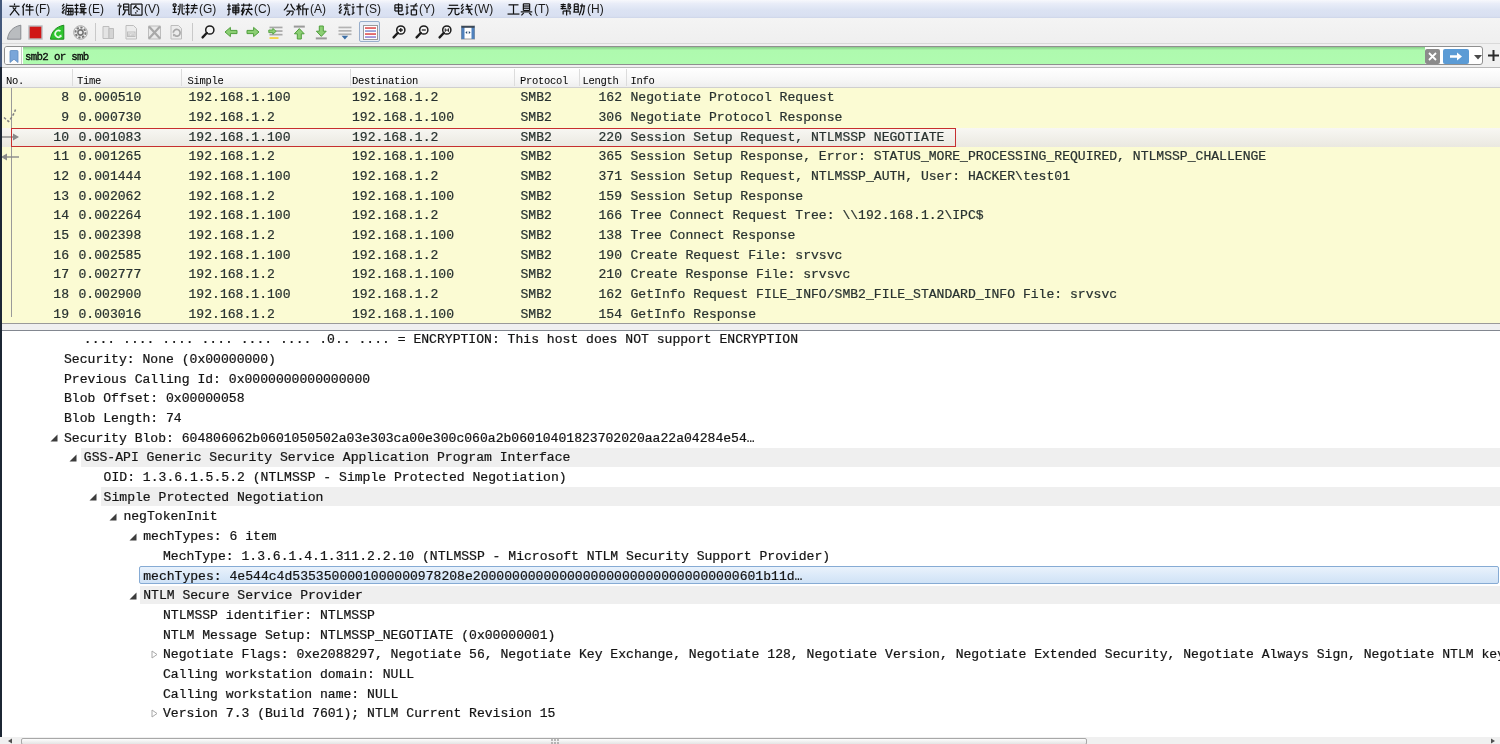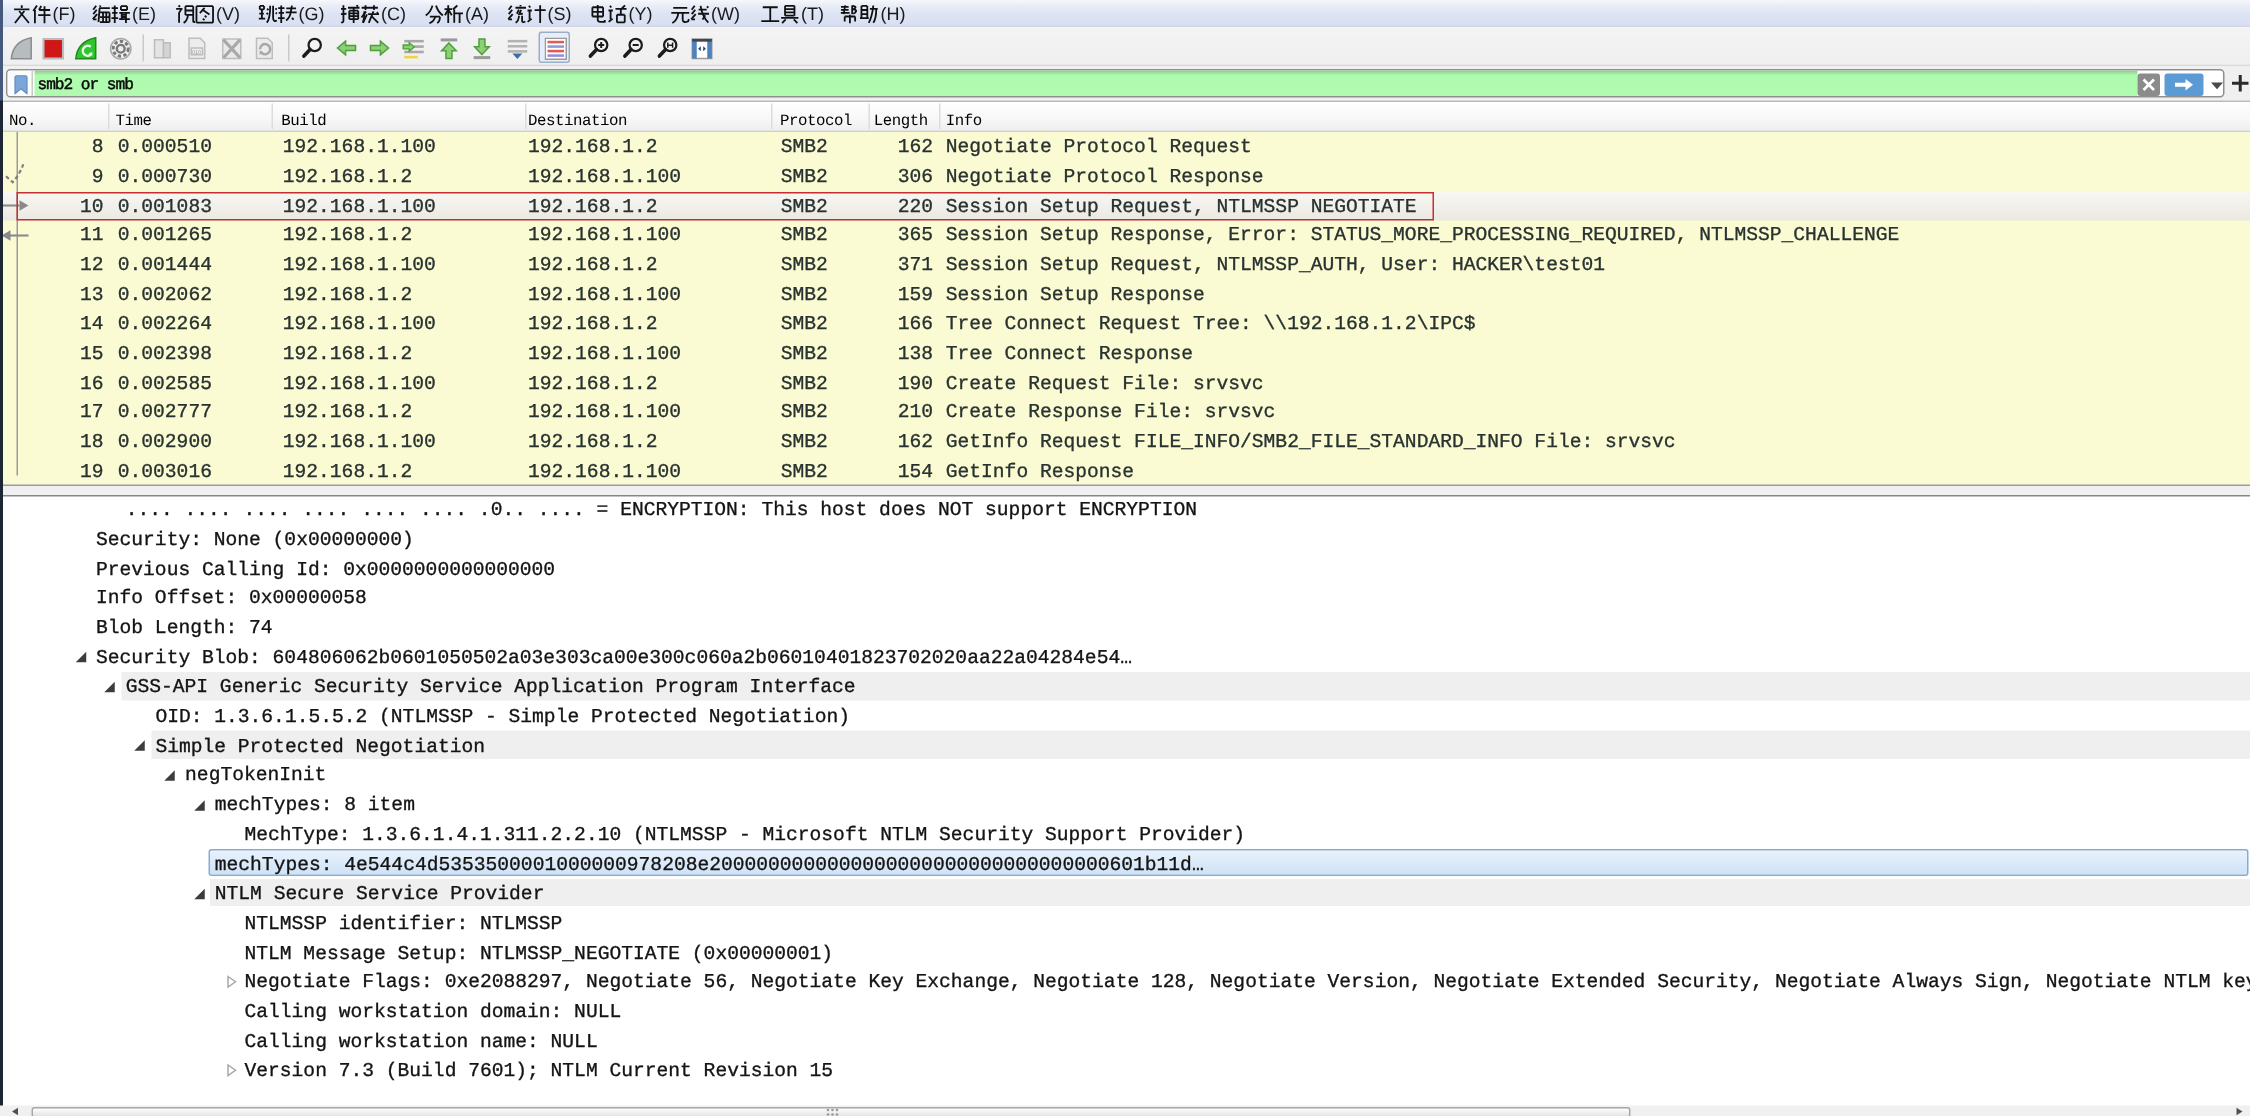--- a/index.html
+++ b/index.html
@@ -393,21 +393,21 @@
   </svg>
 <div style="position:absolute;left:0;top:67px;width:1500px;height:21px;background:linear-gradient(#ffffff,#f7f7f7 60%,#eeeeee);border-top:1px solid #b9b9b9;border-bottom:1px solid #cfcfcf;"></div>
 <div style="position:absolute;left:71.5px;top:69px;width:1px;height:17px;background:#dcdcdc;"></div>
 <div style="position:absolute;left:181.0px;top:69px;width:1px;height:17px;background:#dcdcdc;"></div>
 <div style="position:absolute;left:349.5px;top:69px;width:1px;height:17px;background:#dcdcdc;"></div>
 <div style="position:absolute;left:514.0px;top:69px;width:1px;height:17px;background:#dcdcdc;"></div>
 <div style="position:absolute;left:579.0px;top:69px;width:1px;height:17px;background:#dcdcdc;"></div>
 <div style="position:absolute;left:625.5px;top:69px;width:1px;height:17px;background:#dcdcdc;"></div>
 <span style="position:absolute;left:6.0px;top:70.5px;font:10.5px/21px &quot;Liberation Mono&quot;,monospace;letter-spacing:-0.3px;color:#000;">No.</span>
 <span style="position:absolute;left:77.0px;top:70.5px;font:10.5px/21px &quot;Liberation Mono&quot;,monospace;letter-spacing:-0.3px;color:#000;">Time</span>
-<span style="position:absolute;left:187.5px;top:70.5px;font:10.5px/21px &quot;Liberation Mono&quot;,monospace;letter-spacing:-0.3px;color:#000;">Build</span>
+<span style="position:absolute;left:187.5px;top:70.5px;font:10.5px/21px &quot;Liberation Mono&quot;,monospace;letter-spacing:-0.3px;color:#000;">Simple</span>
 <span style="position:absolute;left:352.0px;top:70.5px;font:10.5px/21px &quot;Liberation Mono&quot;,monospace;letter-spacing:-0.3px;color:#000;">Destination</span>
 <span style="position:absolute;left:520.0px;top:70.5px;font:10.5px/21px &quot;Liberation Mono&quot;,monospace;letter-spacing:-0.3px;color:#000;">Protocol</span>
 <span style="position:absolute;left:582.5px;top:70.5px;font:10.5px/21px &quot;Liberation Mono&quot;,monospace;letter-spacing:-0.3px;color:#000;">Length</span>
 <span style="position:absolute;left:630.5px;top:70.5px;font:10.5px/21px &quot;Liberation Mono&quot;,monospace;letter-spacing:-0.3px;color:#000;">Info</span>
 <div style="position:absolute;left:2px;top:88px;width:1498px;height:235px;background:#fbfbd3;overflow:hidden;"></div>
 <div style="position:absolute;left:2px;top:127.6px;width:1498px;height:19.7px;background:linear-gradient(#f8f7f3,#eae8e0);"></div>
 <div style="position:absolute;left:11px;top:88px;width:1.4px;height:229px;background:#9a9a9a;"></div>
 <svg style="position:absolute;left:2px;top:108.7px" width="18" height="14" viewBox="0 0 18 14">
     <path d="M2,8.5 L6.5,12.5 C9.5,9 12,5 13.5,0.5" stroke="#808080" stroke-width="1.5" fill="none" stroke-dasharray="2.6,1.8"></path>
   </svg>
@@ -431,21 +431,21 @@
 <div style="position:absolute;left:0;top:265.32px;width:1500px;height:19.68px;font:13.08px/19.68px &quot;Liberation Mono&quot;,monospace;color:#283230;-webkit-text-stroke:0.22px #283230;white-space:pre;"><span style="position:absolute;left:0;width:69.0px;text-align:right;">17</span><span style="position:absolute;left:78.5px;">0.002777</span><span style="position:absolute;left:188.5px;">192.168.1.2</span><span style="position:absolute;left:352.0px;">192.168.1.100</span><span style="position:absolute;left:520.5px;">SMB2</span><span style="position:absolute;left:581.0px;width:41.0px;text-align:right;">210</span><span style="position:absolute;left:630.5px;">Create Response File: srvsvc</span></div>
 <div style="position:absolute;left:0;top:285.00px;width:1500px;height:19.68px;font:13.08px/19.68px &quot;Liberation Mono&quot;,monospace;color:#283230;-webkit-text-stroke:0.22px #283230;white-space:pre;"><span style="position:absolute;left:0;width:69.0px;text-align:right;">18</span><span style="position:absolute;left:78.5px;">0.002900</span><span style="position:absolute;left:188.5px;">192.168.1.100</span><span style="position:absolute;left:352.0px;">192.168.1.2</span><span style="position:absolute;left:520.5px;">SMB2</span><span style="position:absolute;left:581.0px;width:41.0px;text-align:right;">162</span><span style="position:absolute;left:630.5px;">GetInfo Request FILE_INFO/SMB2_FILE_STANDARD_INFO File: srvsvc</span></div>
 <div style="position:absolute;left:0;top:304.68px;width:1500px;height:19.68px;font:13.08px/19.68px &quot;Liberation Mono&quot;,monospace;color:#283230;-webkit-text-stroke:0.22px #283230;white-space:pre;"><span style="position:absolute;left:0;width:69.0px;text-align:right;">19</span><span style="position:absolute;left:78.5px;">0.003016</span><span style="position:absolute;left:188.5px;">192.168.1.2</span><span style="position:absolute;left:352.0px;">192.168.1.100</span><span style="position:absolute;left:520.5px;">SMB2</span><span style="position:absolute;left:581.0px;width:41.0px;text-align:right;">154</span><span style="position:absolute;left:630.5px;">GetInfo Response</span></div>
 <div style="position:absolute;left:11px;top:127.9px;width:945px;height:18.8px;border:1.2px solid #c62f2f;"></div>
 <div style="position:absolute;left:2px;top:324px;width:1498px;height:6px;background:#f0f0f0;"></div>
 <div style="position:absolute;left:0px;top:323px;width:1500px;height:1px;background:#9a9a9a;"></div>
 <div style="position:absolute;left:2px;top:330px;width:1498px;height:407px;background:#ffffff;border-top:1px solid #828790;overflow:hidden;"></div>
 <span style="position:absolute;left:83.8px;top:330.10px;font:13.08px/19.7px &quot;Liberation Mono&quot;,monospace;color:#141414;-webkit-text-stroke:0.22px #141414;white-space:pre;">.... .... .... .... .... .... .0.. .... = ENCRYPTION: This host does NOT support ENCRYPTION</span>
 <span style="position:absolute;left:64.0px;top:349.80px;font:13.08px/19.7px &quot;Liberation Mono&quot;,monospace;color:#141414;-webkit-text-stroke:0.22px #141414;white-space:pre;">Security: None (0x00000000)</span>
 <span style="position:absolute;left:64.0px;top:369.50px;font:13.08px/19.7px &quot;Liberation Mono&quot;,monospace;color:#141414;-webkit-text-stroke:0.22px #141414;white-space:pre;">Previous Calling Id: 0x0000000000000000</span>
-<span style="position:absolute;left:64.0px;top:389.20px;font:13.08px/19.7px &quot;Liberation Mono&quot;,monospace;color:#141414;-webkit-text-stroke:0.22px #141414;white-space:pre;">Info Offset: 0x00000058</span>
+<span style="position:absolute;left:64.0px;top:389.20px;font:13.08px/19.7px &quot;Liberation Mono&quot;,monospace;color:#141414;-webkit-text-stroke:0.22px #141414;white-space:pre;">Blob Offset: 0x00000058</span>
 <span style="position:absolute;left:64.0px;top:408.90px;font:13.08px/19.7px &quot;Liberation Mono&quot;,monospace;color:#141414;-webkit-text-stroke:0.22px #141414;white-space:pre;">Blob Length: 74</span>
 <svg style="position:absolute;left:49.5px;top:434.1px" width="8" height="8" viewBox="0 0 8 8">
     <path d="M7.5,0.5 L7.5,7.5 L0.5,7.5 Z" fill="#3c3c3c"></path>
   </svg>
 <span style="position:absolute;left:64.0px;top:428.60px;font:13.08px/19.7px &quot;Liberation Mono&quot;,monospace;color:#141414;-webkit-text-stroke:0.22px #141414;white-space:pre;">Security Blob: 604806062b0601050502a03e303ca00e300c060a2b06010401823702020aa22a04284e54…</span>
 <div style="position:absolute;left:80.8px;top:447.9px;width:1419.2px;height:18.7px;background:#efefef;"></div>
 <svg style="position:absolute;left:69.3px;top:453.8px" width="8" height="8" viewBox="0 0 8 8">
     <path d="M7.5,0.5 L7.5,7.5 L0.5,7.5 Z" fill="#3c3c3c"></path>
   </svg>
 <span style="position:absolute;left:83.8px;top:448.30px;font:13.08px/19.7px &quot;Liberation Mono&quot;,monospace;color:#141414;-webkit-text-stroke:0.22px #141414;white-space:pre;">GSS-API Generic Security Service Application Program Interface</span>
@@ -455,21 +455,21 @@
     <path d="M7.5,0.5 L7.5,7.5 L0.5,7.5 Z" fill="#3c3c3c"></path>
   </svg>
 <span style="position:absolute;left:103.6px;top:487.70px;font:13.08px/19.7px &quot;Liberation Mono&quot;,monospace;color:#141414;-webkit-text-stroke:0.22px #141414;white-space:pre;">Simple Protected Negotiation</span>
 <svg style="position:absolute;left:108.9px;top:512.9px" width="8" height="8" viewBox="0 0 8 8">
     <path d="M7.5,0.5 L7.5,7.5 L0.5,7.5 Z" fill="#3c3c3c"></path>
   </svg>
 <span style="position:absolute;left:123.4px;top:507.40px;font:13.08px/19.7px &quot;Liberation Mono&quot;,monospace;color:#141414;-webkit-text-stroke:0.22px #141414;white-space:pre;">negTokenInit</span>
 <svg style="position:absolute;left:128.7px;top:532.6px" width="8" height="8" viewBox="0 0 8 8">
     <path d="M7.5,0.5 L7.5,7.5 L0.5,7.5 Z" fill="#3c3c3c"></path>
   </svg>
-<span style="position:absolute;left:143.2px;top:527.10px;font:13.08px/19.7px &quot;Liberation Mono&quot;,monospace;color:#141414;-webkit-text-stroke:0.22px #141414;white-space:pre;">mechTypes: 8 item</span>
+<span style="position:absolute;left:143.2px;top:527.10px;font:13.08px/19.7px &quot;Liberation Mono&quot;,monospace;color:#141414;-webkit-text-stroke:0.22px #141414;white-space:pre;">mechTypes: 6 item</span>
 <span style="position:absolute;left:163.0px;top:546.80px;font:13.08px/19.7px &quot;Liberation Mono&quot;,monospace;color:#141414;-webkit-text-stroke:0.22px #141414;white-space:pre;">MechType: 1.3.6.1.4.1.311.2.2.10 (NTLMSSP - Microsoft NTLM Security Support Provider)</span>
 <div style="position:absolute;left:139.2px;top:566.1px;width:1359.8px;height:17.7px;background:linear-gradient(#e9f2fc,#cfe2f6);border:1px solid #86abd4;border-radius:2px;"></div>
 <span style="position:absolute;left:143.2px;top:566.50px;font:13.08px/19.7px &quot;Liberation Mono&quot;,monospace;color:#141414;-webkit-text-stroke:0.22px #141414;white-space:pre;">mechTypes: 4e544c4d5353500001000000978208e2000000000000000000000000000000000601b11d…</span>
 <div style="position:absolute;left:140.2px;top:585.8px;width:1359.8px;height:18.7px;background:#efefef;"></div>
 <svg style="position:absolute;left:128.7px;top:591.6px" width="8" height="8" viewBox="0 0 8 8">
     <path d="M7.5,0.5 L7.5,7.5 L0.5,7.5 Z" fill="#3c3c3c"></path>
   </svg>
 <span style="position:absolute;left:143.2px;top:586.20px;font:13.08px/19.7px &quot;Liberation Mono&quot;,monospace;color:#141414;-webkit-text-stroke:0.22px #141414;white-space:pre;">NTLM Secure Service Provider</span>
 <span style="position:absolute;left:163.0px;top:605.90px;font:13.08px/19.7px &quot;Liberation Mono&quot;,monospace;color:#141414;-webkit-text-stroke:0.22px #141414;white-space:pre;">NTLMSSP identifier: NTLMSSP</span>
 <span style="position:absolute;left:163.0px;top:625.60px;font:13.08px/19.7px &quot;Liberation Mono&quot;,monospace;color:#141414;-webkit-text-stroke:0.22px #141414;white-space:pre;">NTLM Message Setup: NTLMSSP_NEGOTIATE (0x00000001)</span>

